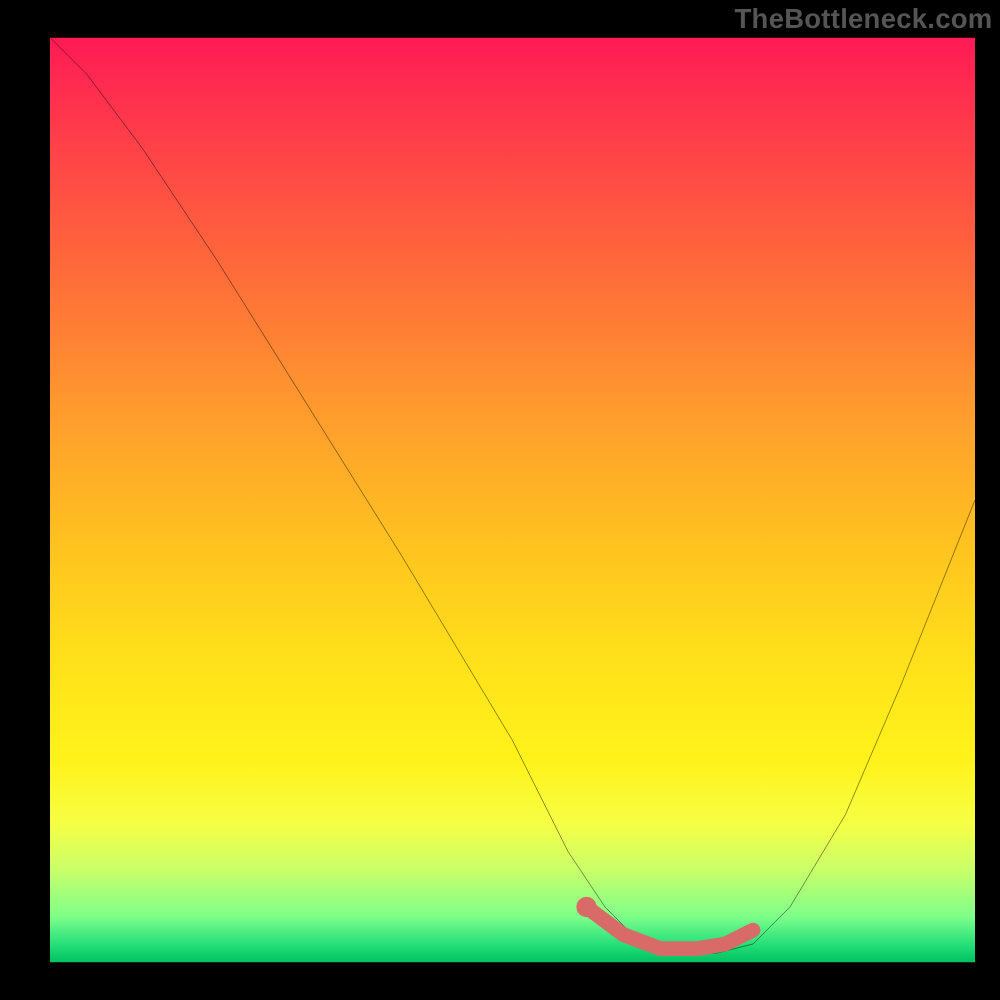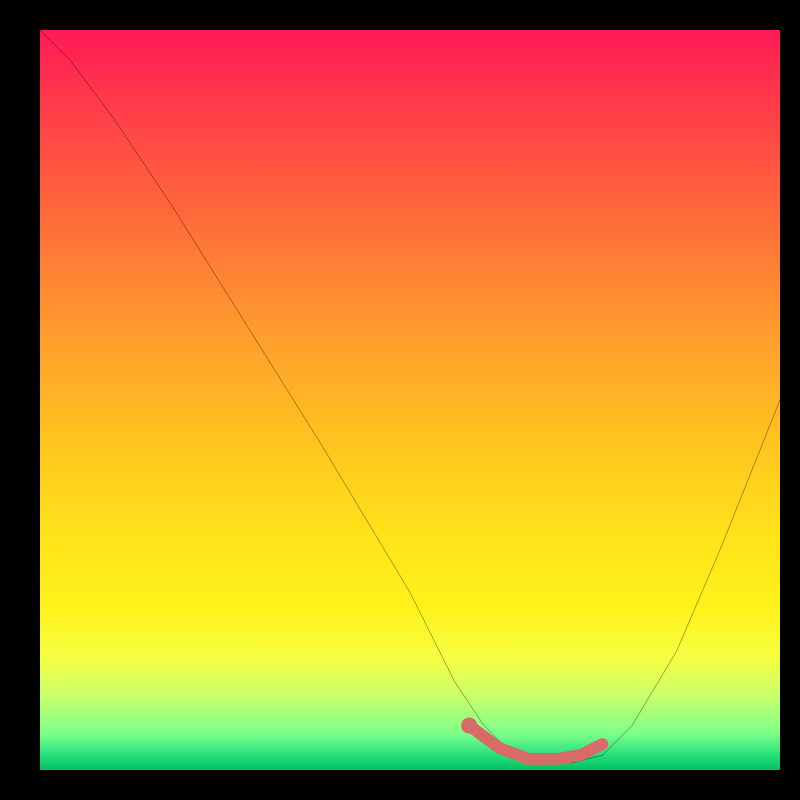--- a/index.html
+++ b/index.html
@@ -72,20 +72,21 @@
     width: 100%;
     height: 100%;
     z-index: 3;
   }
 </style>
 </head>
 <body>
 
 <div class="frame">
 
+  <div class="watermark">TheBottleneck.com</div>
 
   <div class="plot-area">
 
     <div class="gradient-bg"></div>
 
     <svg id="curve-svg" class="curve-layer" viewBox="0 0 100 100" preserveAspectRatio="none">
         <path d="M0 0 L4 4 L10 12 L18 24 L28 40 L38 56 L50 76 L56 88 L60 94 L64 98 L68 99 L72 99 L76 98 L80 94 L86 84 L92 70 L100 50" fill="none" stroke="#000000" stroke-width="0.35" vector-effect="non-scaling-stroke" stroke-linejoin="round"></path>
       </svg>
 
     <svg id="marker-svg" class="marker-layer" viewBox="0 0 100 100" preserveAspectRatio="none">

